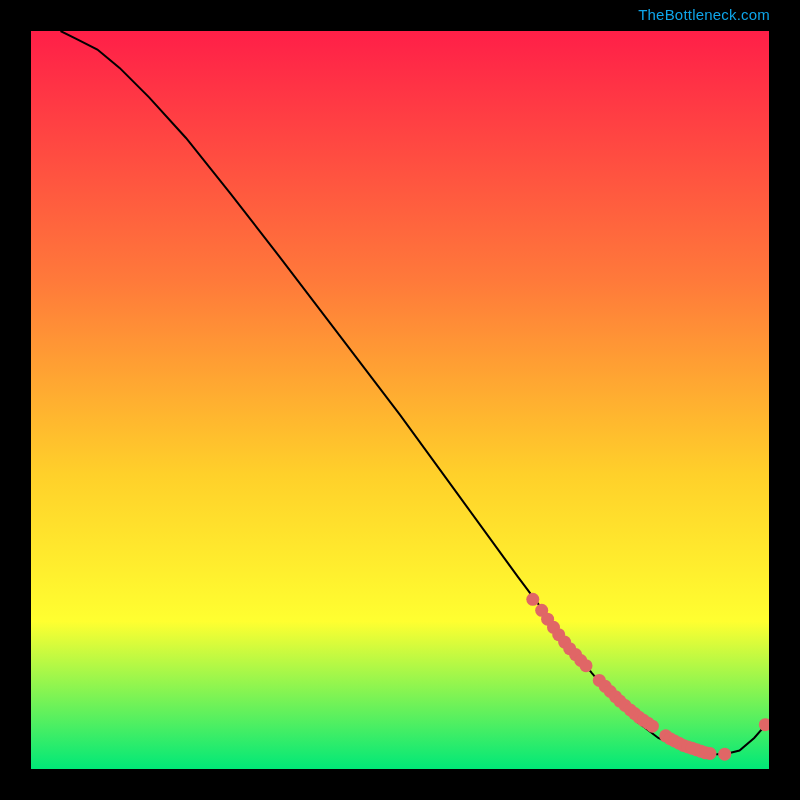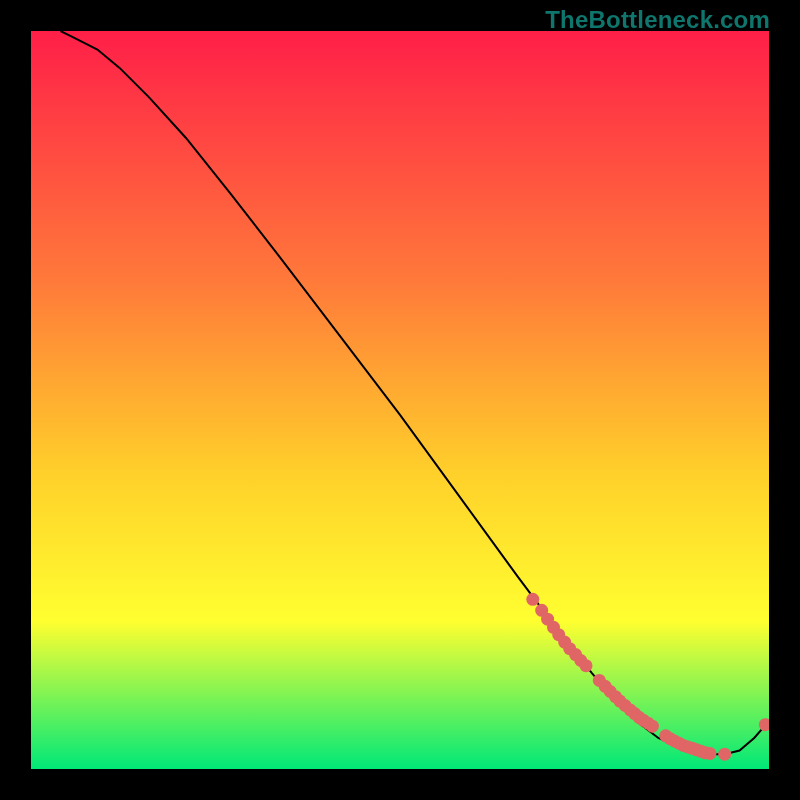--- a/index.html
+++ b/index.html
@@ -26,24 +26,24 @@
   }
   .plot svg {
     display: block;
     width: 738px;
     height: 738px;
   }
   .watermark {
     position: absolute;
     top: 6px;
     right: 30px;
-    color: #0f766e;
+    color: #0ea5e9;
     font-family: Arial, Helvetica, sans-serif;
-    font-size: 24px;
-    font-weight: 700;
+    font-size: 15px;
+    font-weight: 400;
     letter-spacing: 0.2px;
     user-select: none;
   }
 </style>
 </head>
 <body>
 
 <div class="outer">
   <div class="watermark">TheBottleneck.com</div>
 

